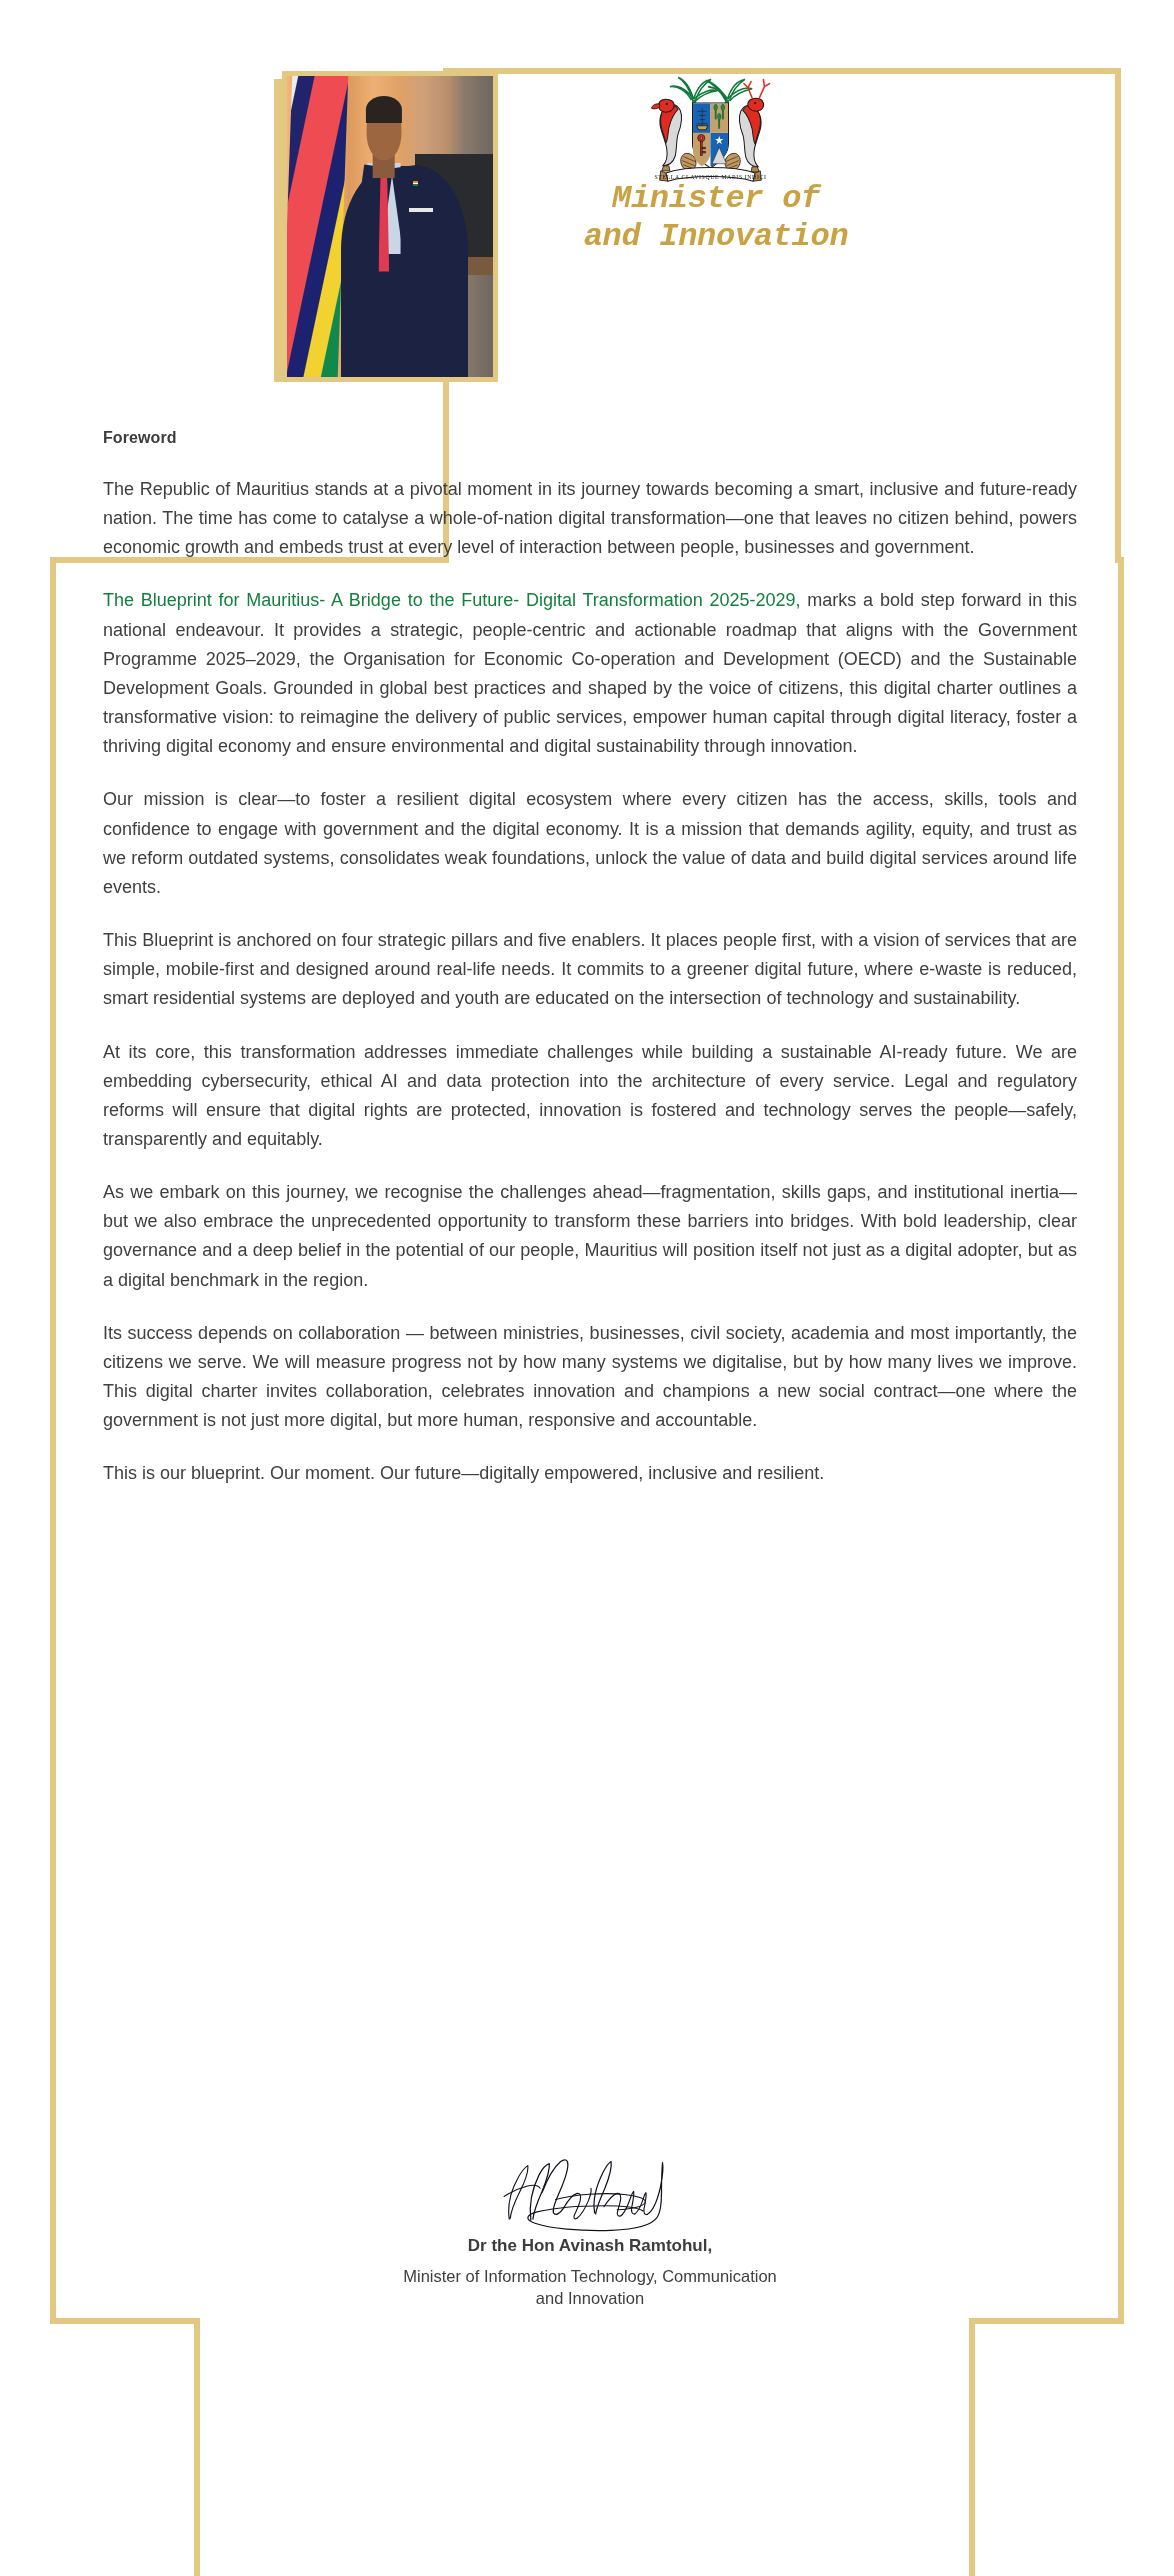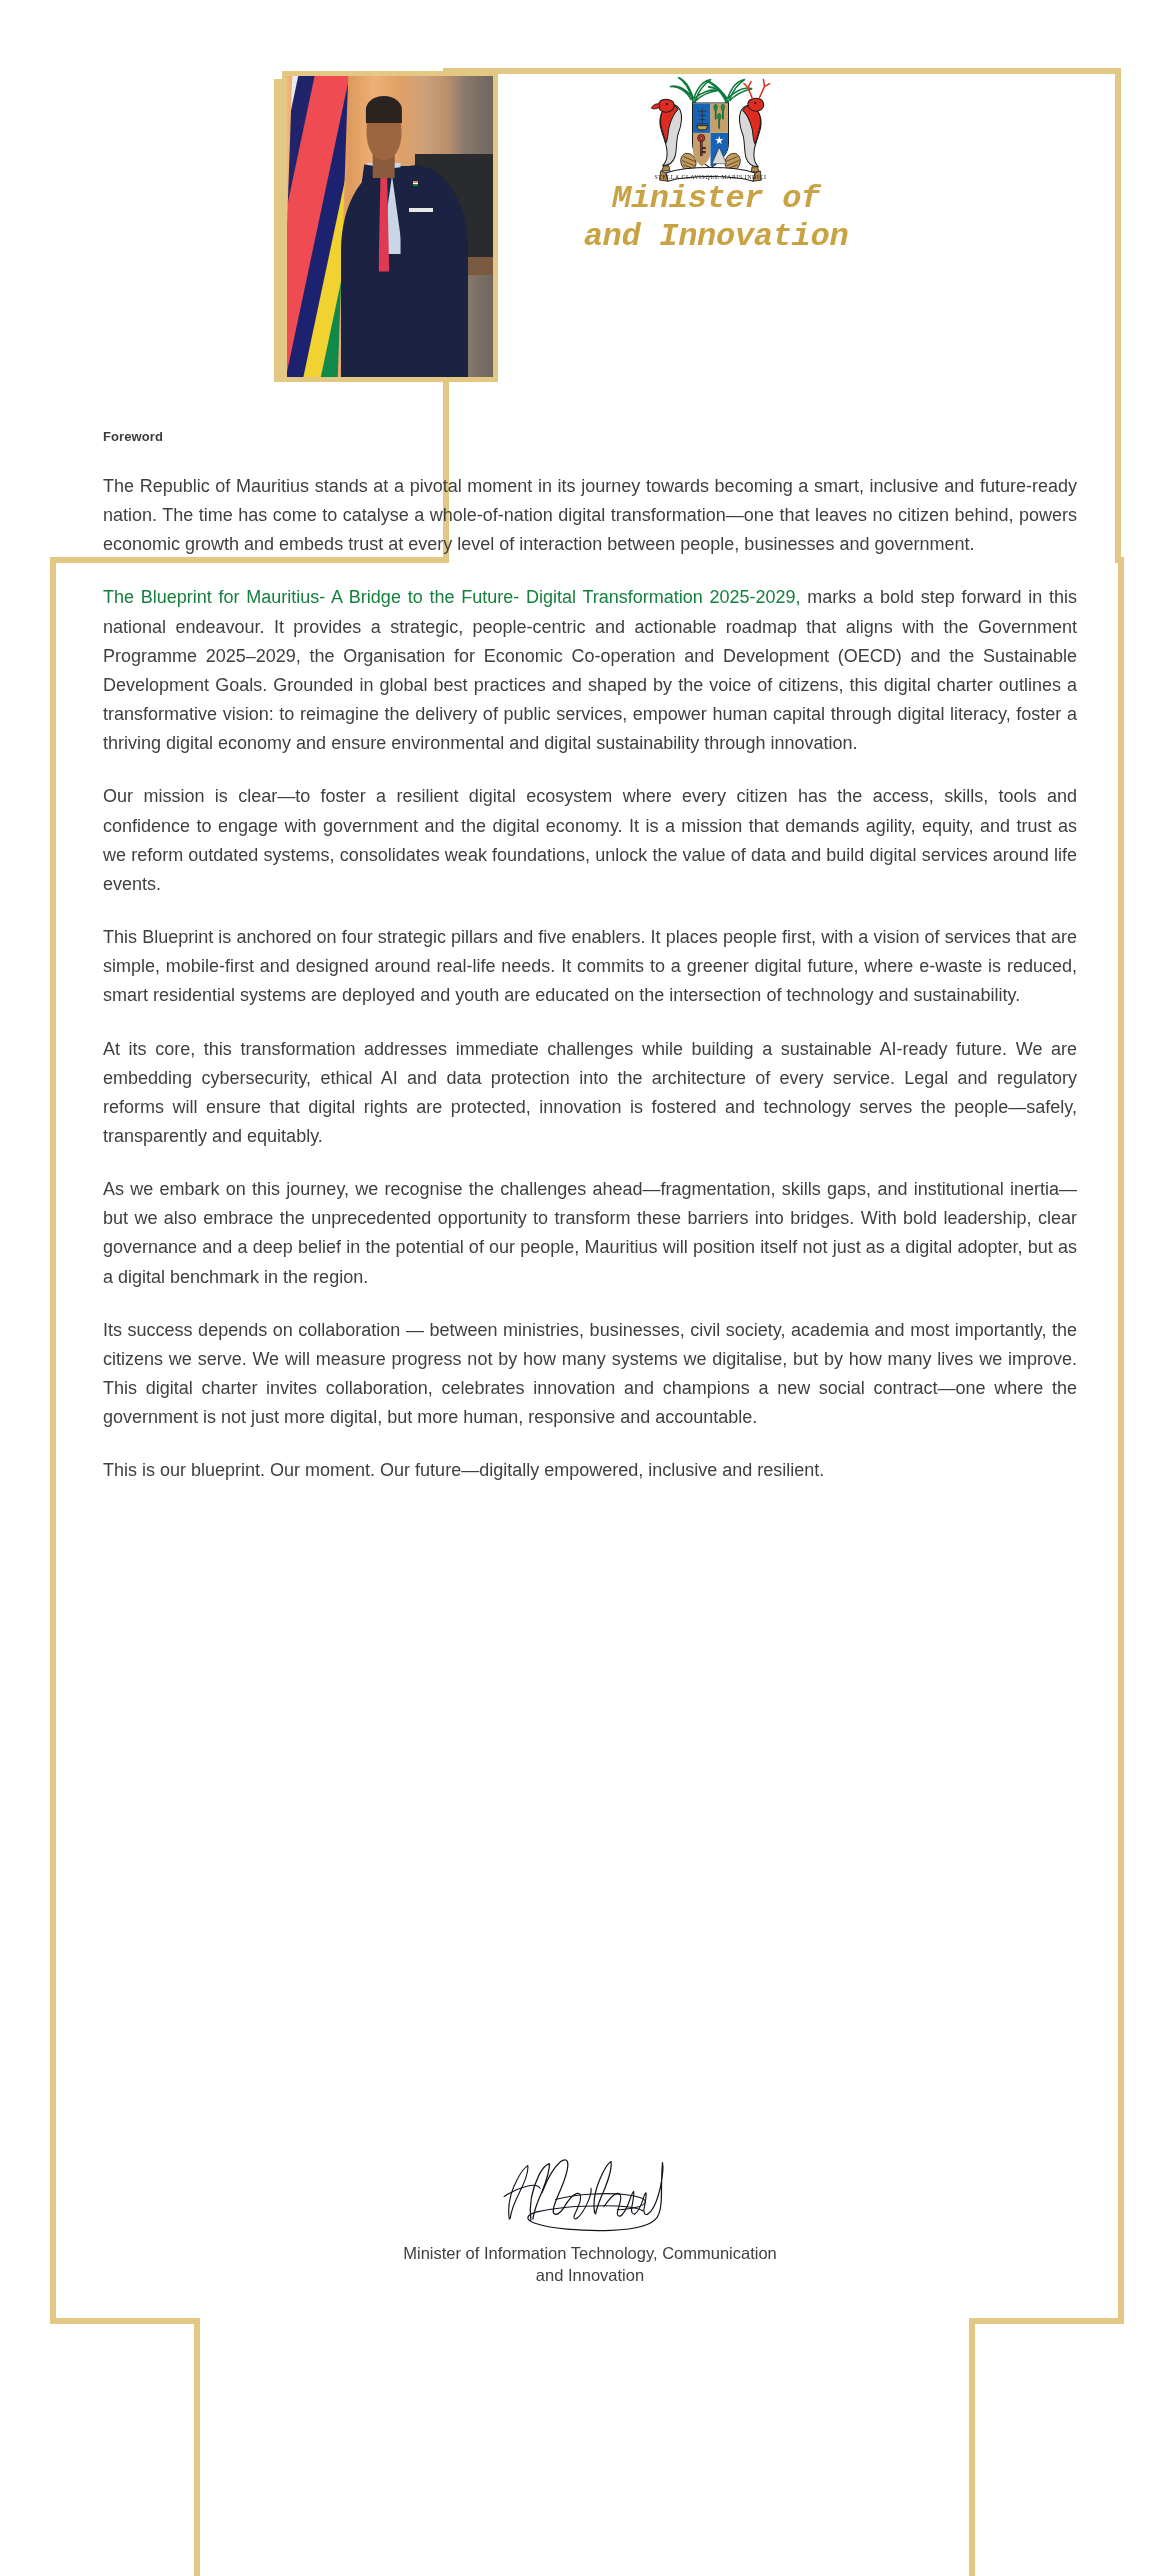--- a/index.html
+++ b/index.html
@@ -96,21 +96,21 @@
     color:#c9a343;
     letter-spacing:-0.3px;
   }
 
   
   .content{
     position:absolute;
     left:103px; top:429px; width:974px;
   }
   .h-foreword{
-    font-size:13px;
+    font-size:16px;
     font-weight:bold;
     color:#3c3c3c;
     letter-spacing:0.1px;
     margin:0 0 28px 0;
   }
   p.para{
     margin:0 0 24px 0;
     font-size:18px;
     line-height:1.62;
     color:#3f3f3f;
@@ -346,18 +346,19 @@
                                   C329 105 326 118 324 128 C323 135 325 140 330 139"></path>
       <path stroke-width="2.4" d="M330 139 C340 134 350 112 356 86 C360 66 362 48 360 38
                                   C359 50 358 74 358 98 C358 118 356 134 350 144
                                   C340 160 310 168 260 170 C200 172 140 166 112 156
                                   C92 149 94 140 116 134 C150 126 204 122 246 122
                                   C286 122 312 126 322 132"></path>
       <path stroke-width="2.0" d="M152 110 C190 100 244 96 286 100 C316 103 330 110 326 116
                                   C322 123 300 128 272 130"></path>
     </g>
   </svg>
+  <div class="sig-name">Dr the Hon Avinash Ramtohul,</div>
   <div class="sig-role">
     <div>Minister of Information Technology, Communication</div>
     <div>and Innovation</div>
   </div>
 </div>
 
 
 </body></html>

